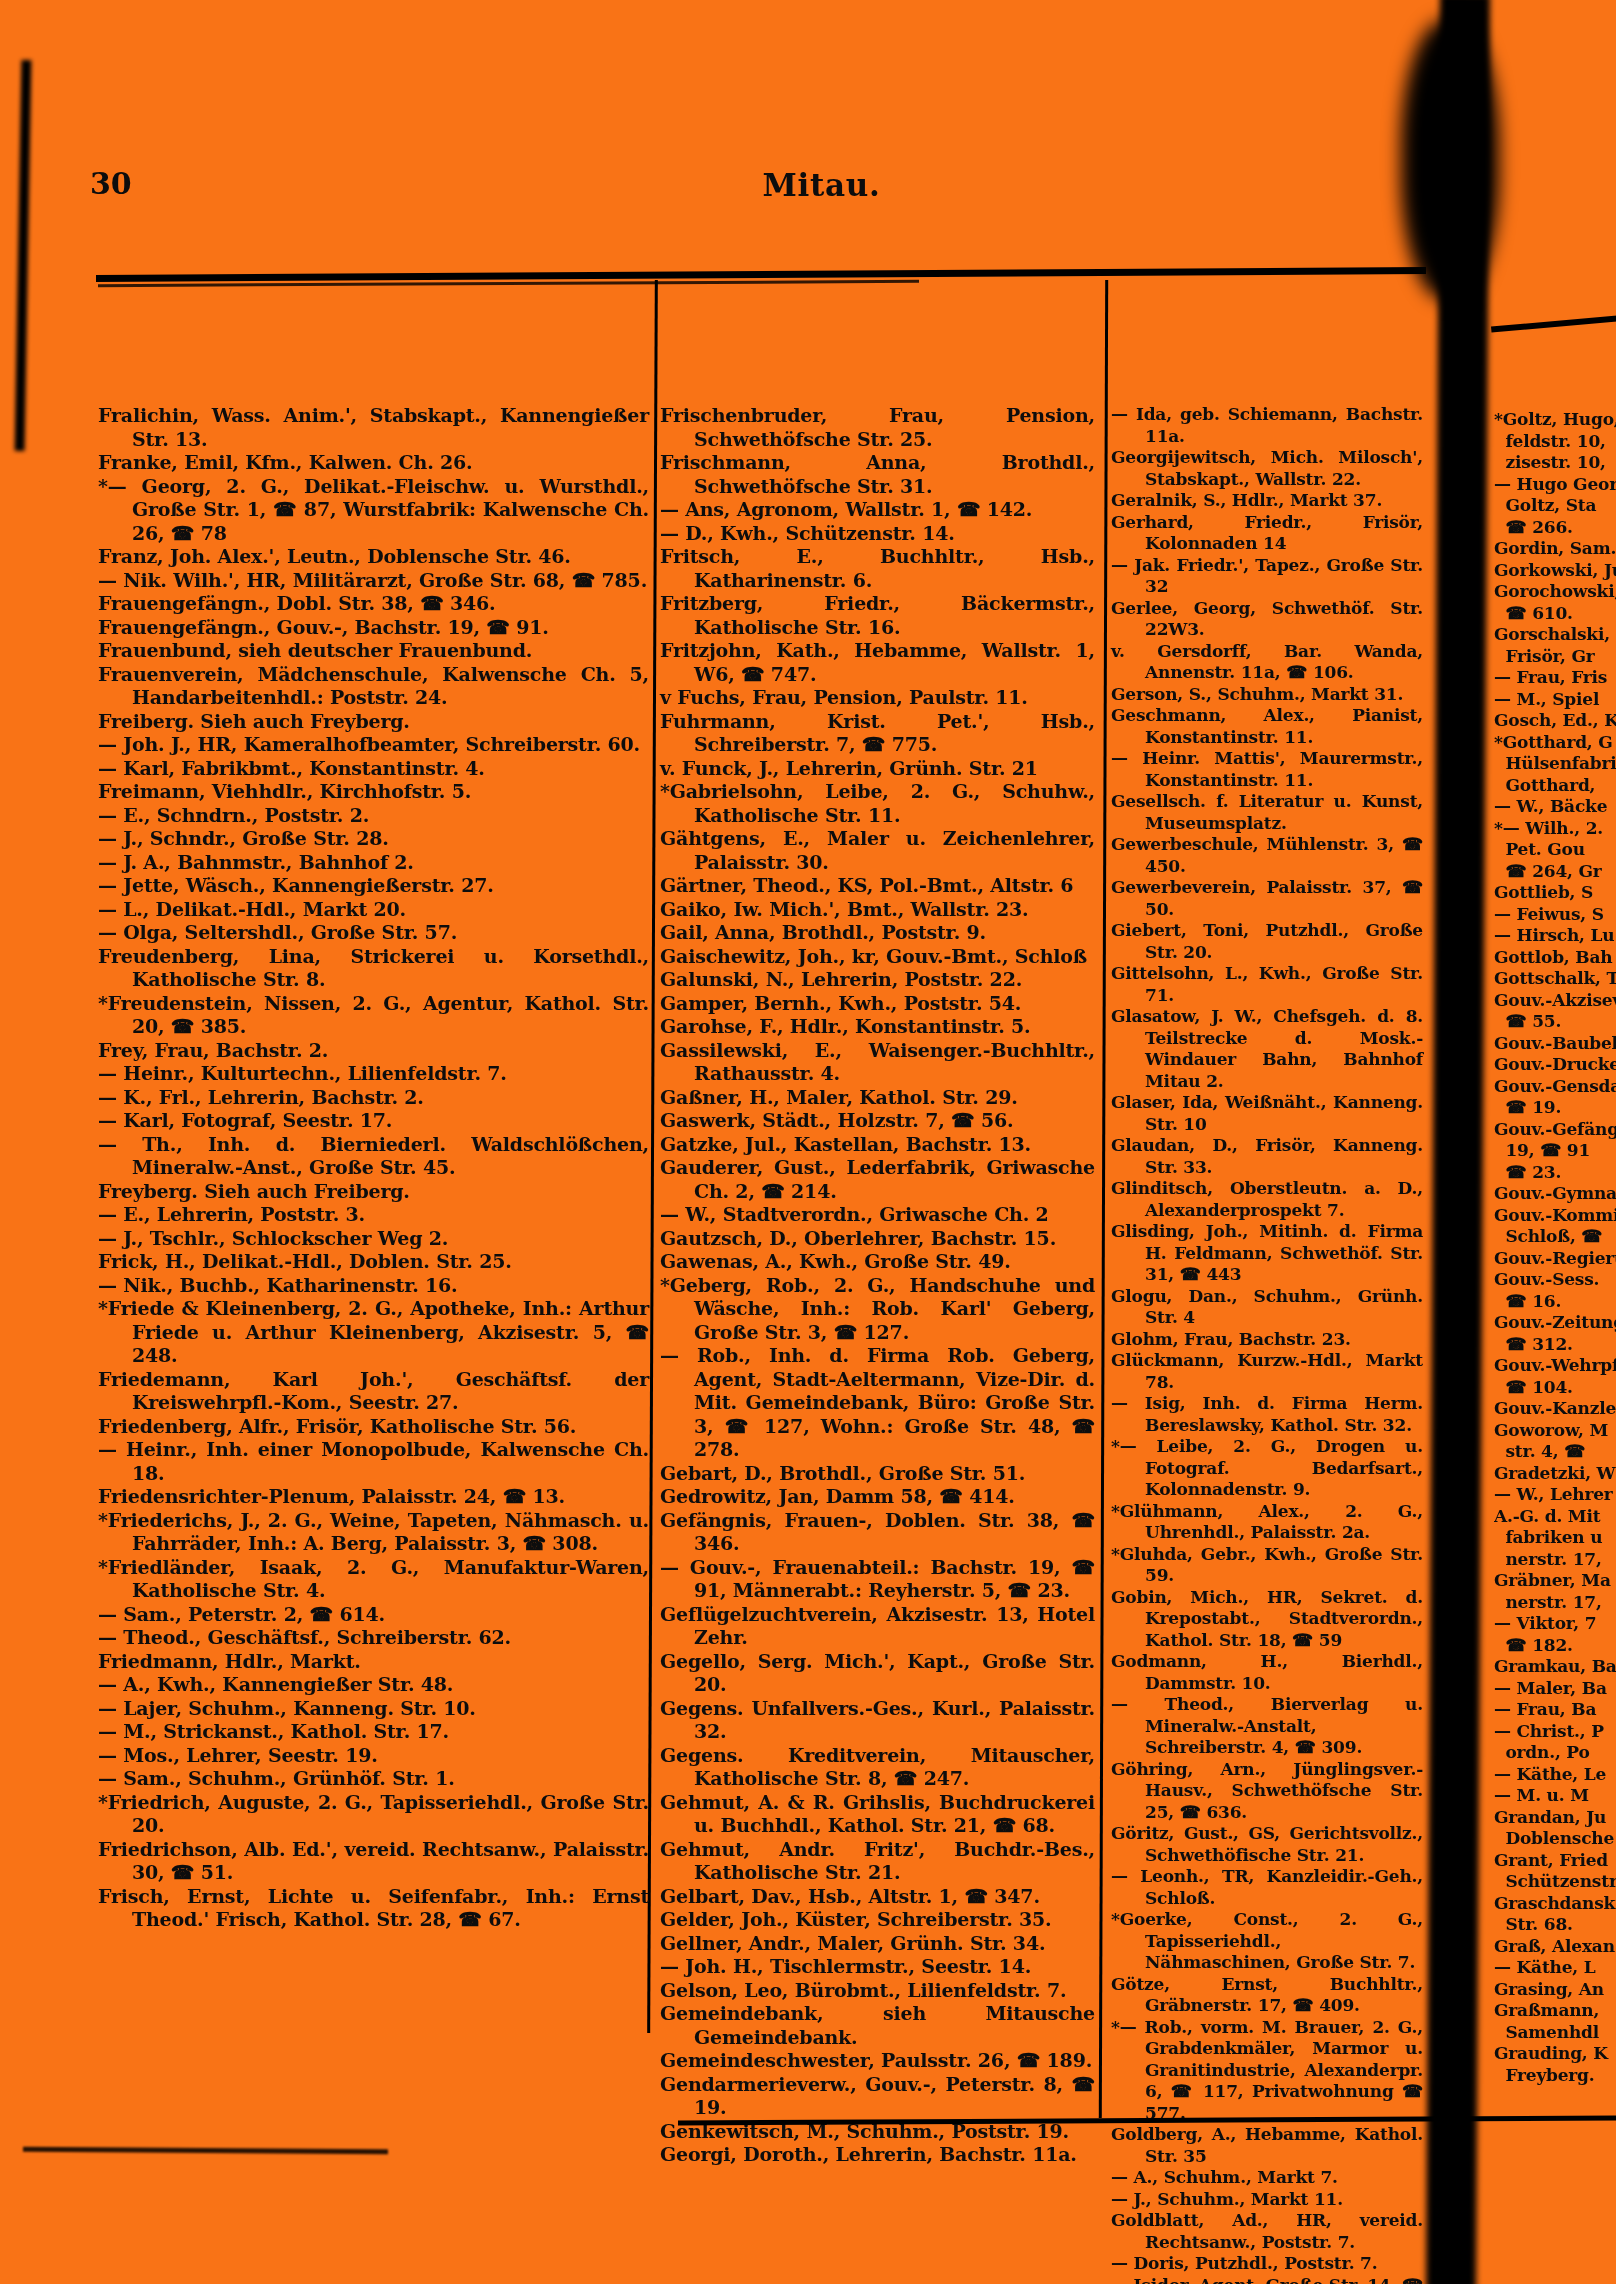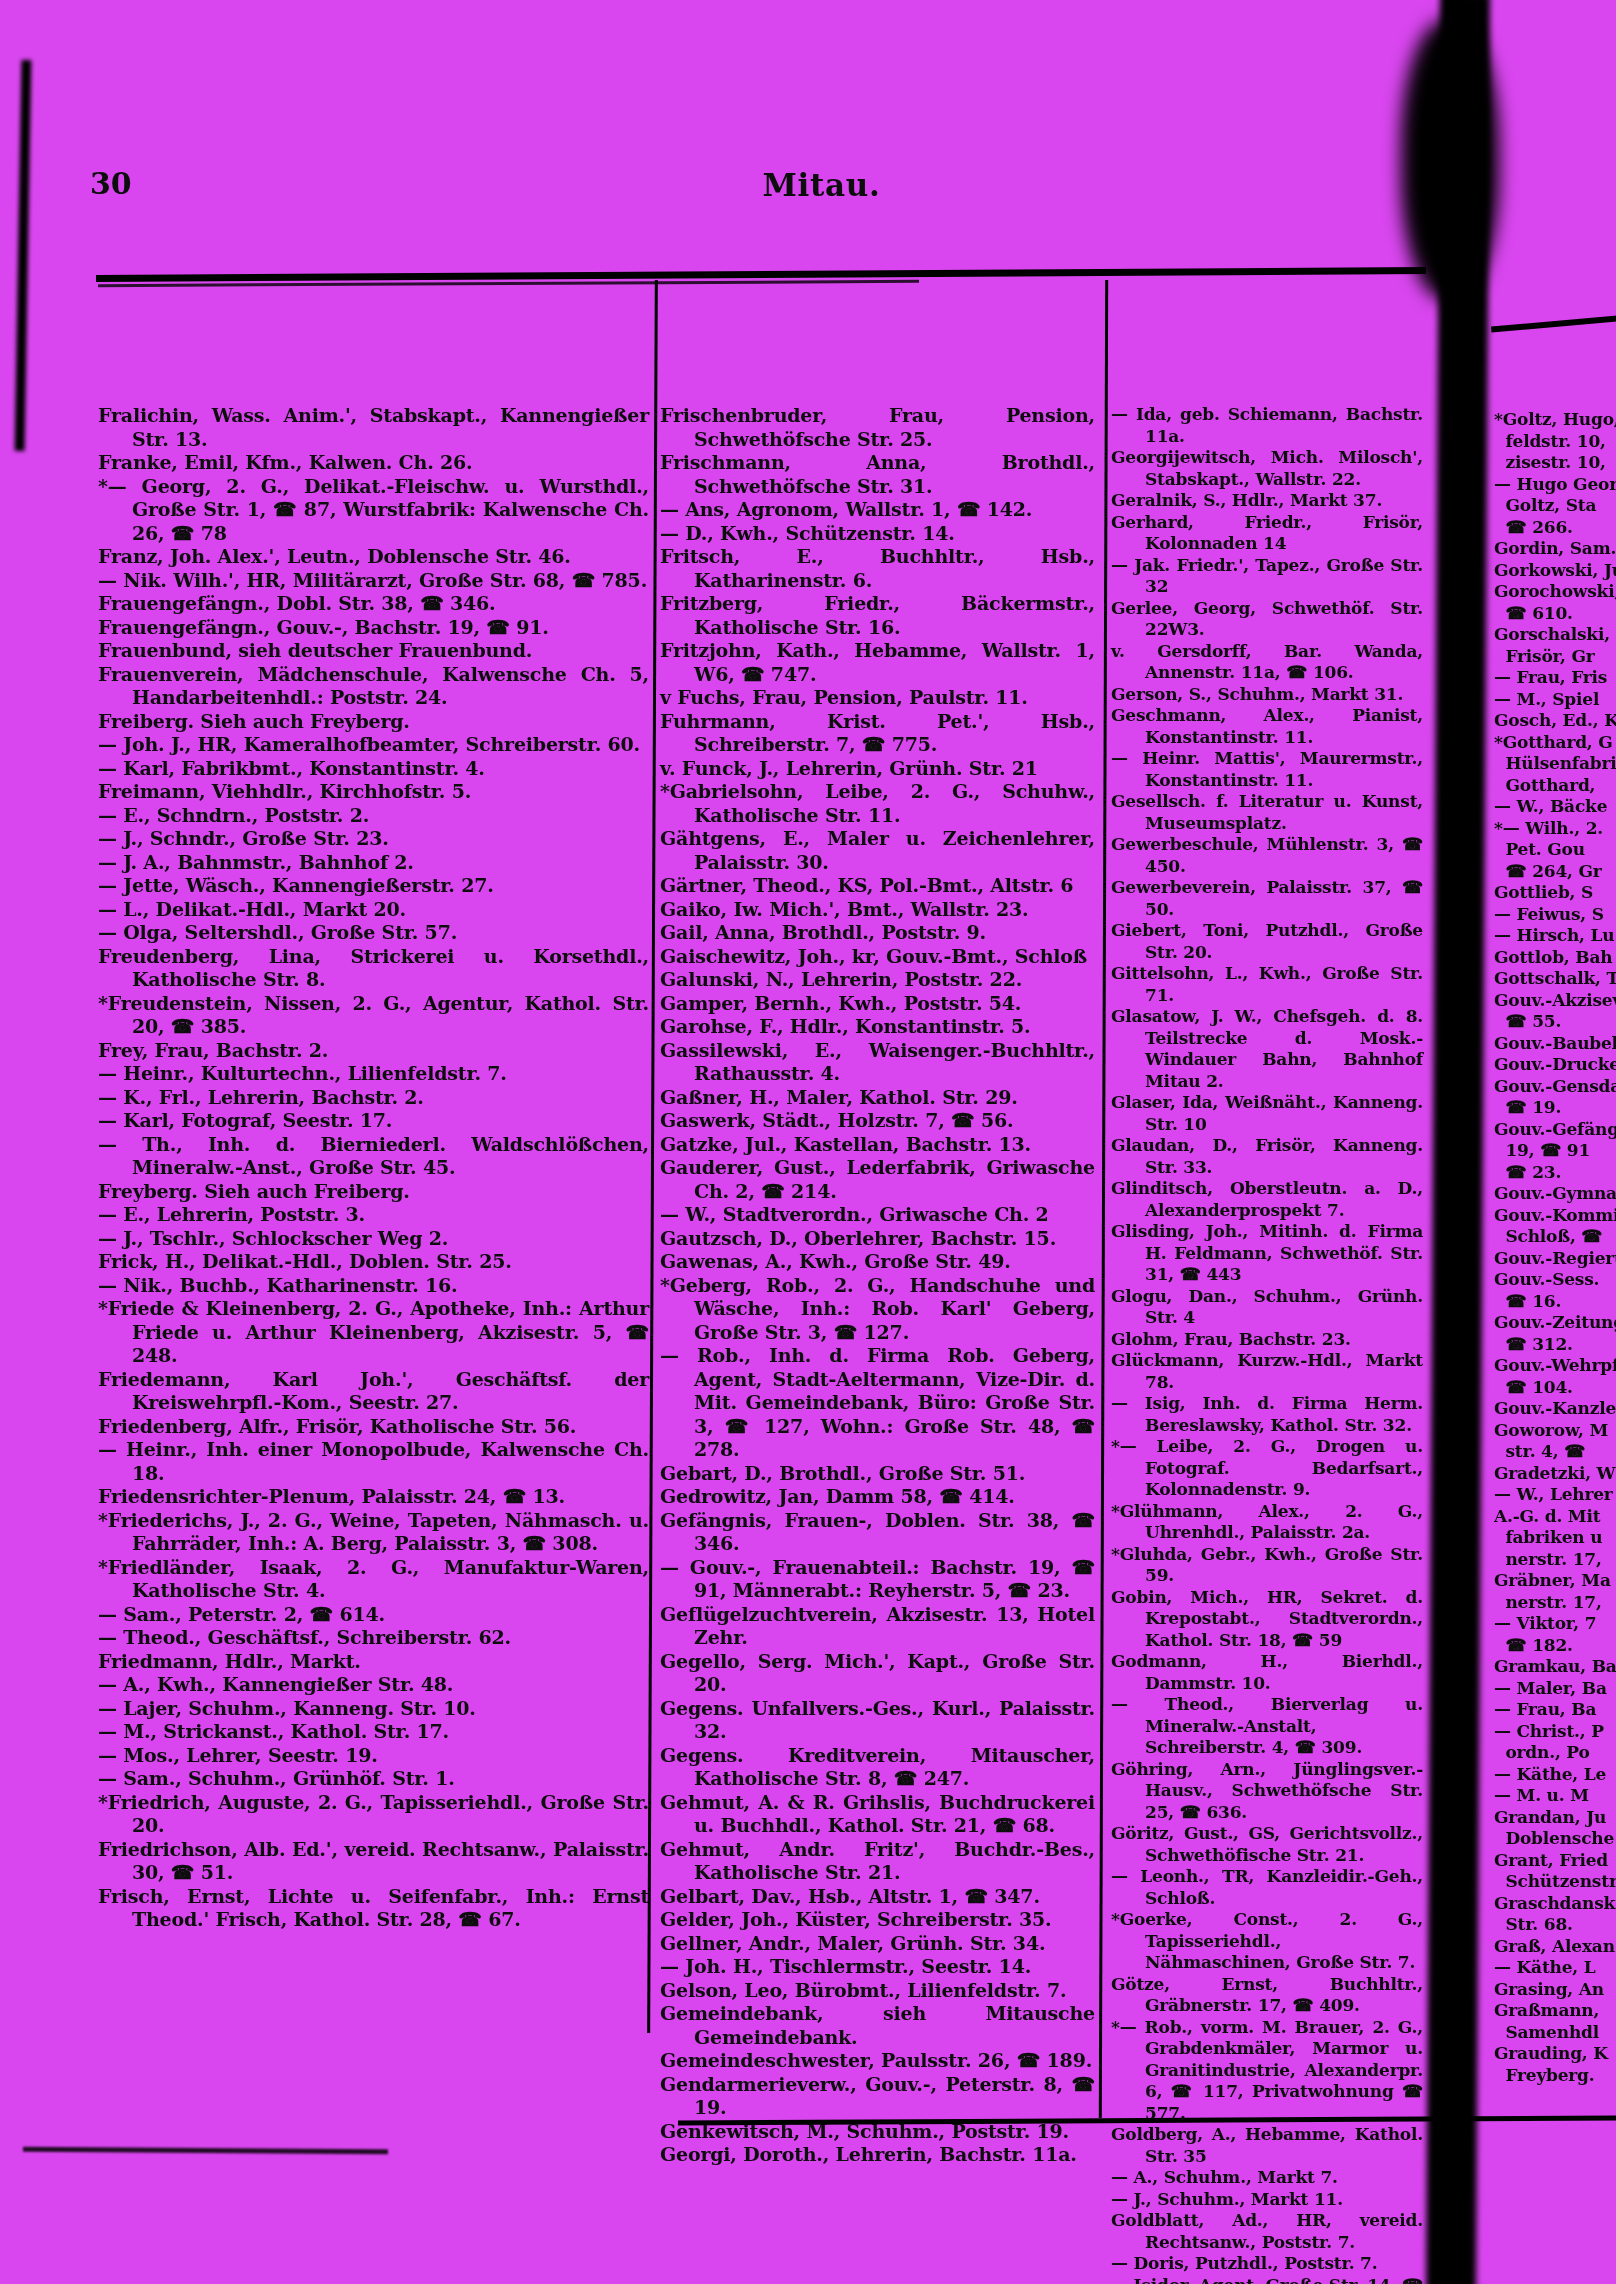--- a/index.html
+++ b/index.html
@@ -1,18 +1,18 @@
 <!DOCTYPE html>
 <html style="font-size:10.4px"><head>
 <meta charset="utf-8">
 <style>
   html,body{margin:0;padding:0;background:#ffffff;}
   body{width:1617px;height:2284px;position:relative;overflow:hidden;
        font-family:"DejaVu Serif","Liberation Serif",serif;color:#0d0d0d;}
-  .page{position:absolute;inset:0;background:#d946ef;}
+  .page{position:absolute;inset:0;background:#f97316;}
 
   
   .page-number{position:absolute;left:90px;top:166px;font-size:30px;font-weight:700;}
   .page-title{position:absolute;left:678px;top:167px;width:287px;text-align:center;
               font-size:31px;font-weight:800;letter-spacing:0.7px;}
   .rule-main{position:absolute;left:96px;top:271px;width:1330px;height:6.5px;background:#000;
              transform:rotate(-0.35deg);}
   .rule-sub{position:absolute;left:98px;top:282px;width:821px;height:2.6px;background:#000;
             transform:rotate(-0.3deg);opacity:.8;}
   .rule-right{position:absolute;left:1491px;top:321px;width:127px;height:5.9px;background:#000;
@@ -72,21 +72,21 @@
       <p>— Nik. Wilh.', HR, Militärarzt, Große Str. 68, ☎ 785.</p>
       <p>Frauengefängn., Dobl. Str. 38, ☎ 346.</p>
       <p>Frauengefängn., Gouv.-, Bachstr. 19, ☎ 91.</p>
       <p>Frauenbund, sieh deutscher Frauenbund.</p>
       <p>Frauenverein, Mädchenschule, Kalwensche Ch. 5, Handarbeitenhdl.: Poststr. 24.</p>
       <p>Freiberg. Sieh auch Freyberg.</p>
       <p>— Joh. J., HR, Kameralhofbeamter, Schreiberstr. 60.</p>
       <p>— Karl, Fabrikbmt., Konstantinstr. 4.</p>
       <p>Freimann, Viehhdlr., Kirchhofstr. 5.</p>
       <p>— E., Schndrn., Poststr. 2.</p>
-      <p>— J., Schndr., Große Str. 23.</p>
+      <p>— J., Schndr., Große Str. 28.</p>
       <p>— J. A., Bahnmstr., Bahnhof 2.</p>
       <p>— Jette, Wäsch., Kannengießerstr. 27.</p>
       <p>— L., Delikat.-Hdl., Markt 20.</p>
       <p>— Olga, Seltershdl., Große Str. 57.</p>
       <p>Freudenberg, Lina, Strickerei u. Korsethdl., Katholische Str. 8.</p>
       <p>*Freudenstein, Nissen, 2. G., Agentur, Kathol. Str. 20, ☎ 385.</p>
       <p>Frey, Frau, Bachstr. 2.</p>
       <p>— Heinr., Kulturtechn., Lilienfeldstr. 7.</p>
       <p>— K., Frl., Lehrerin, Bachstr. 2.</p>
       <p>— Karl, Fotograf, Seestr. 17.</p>

